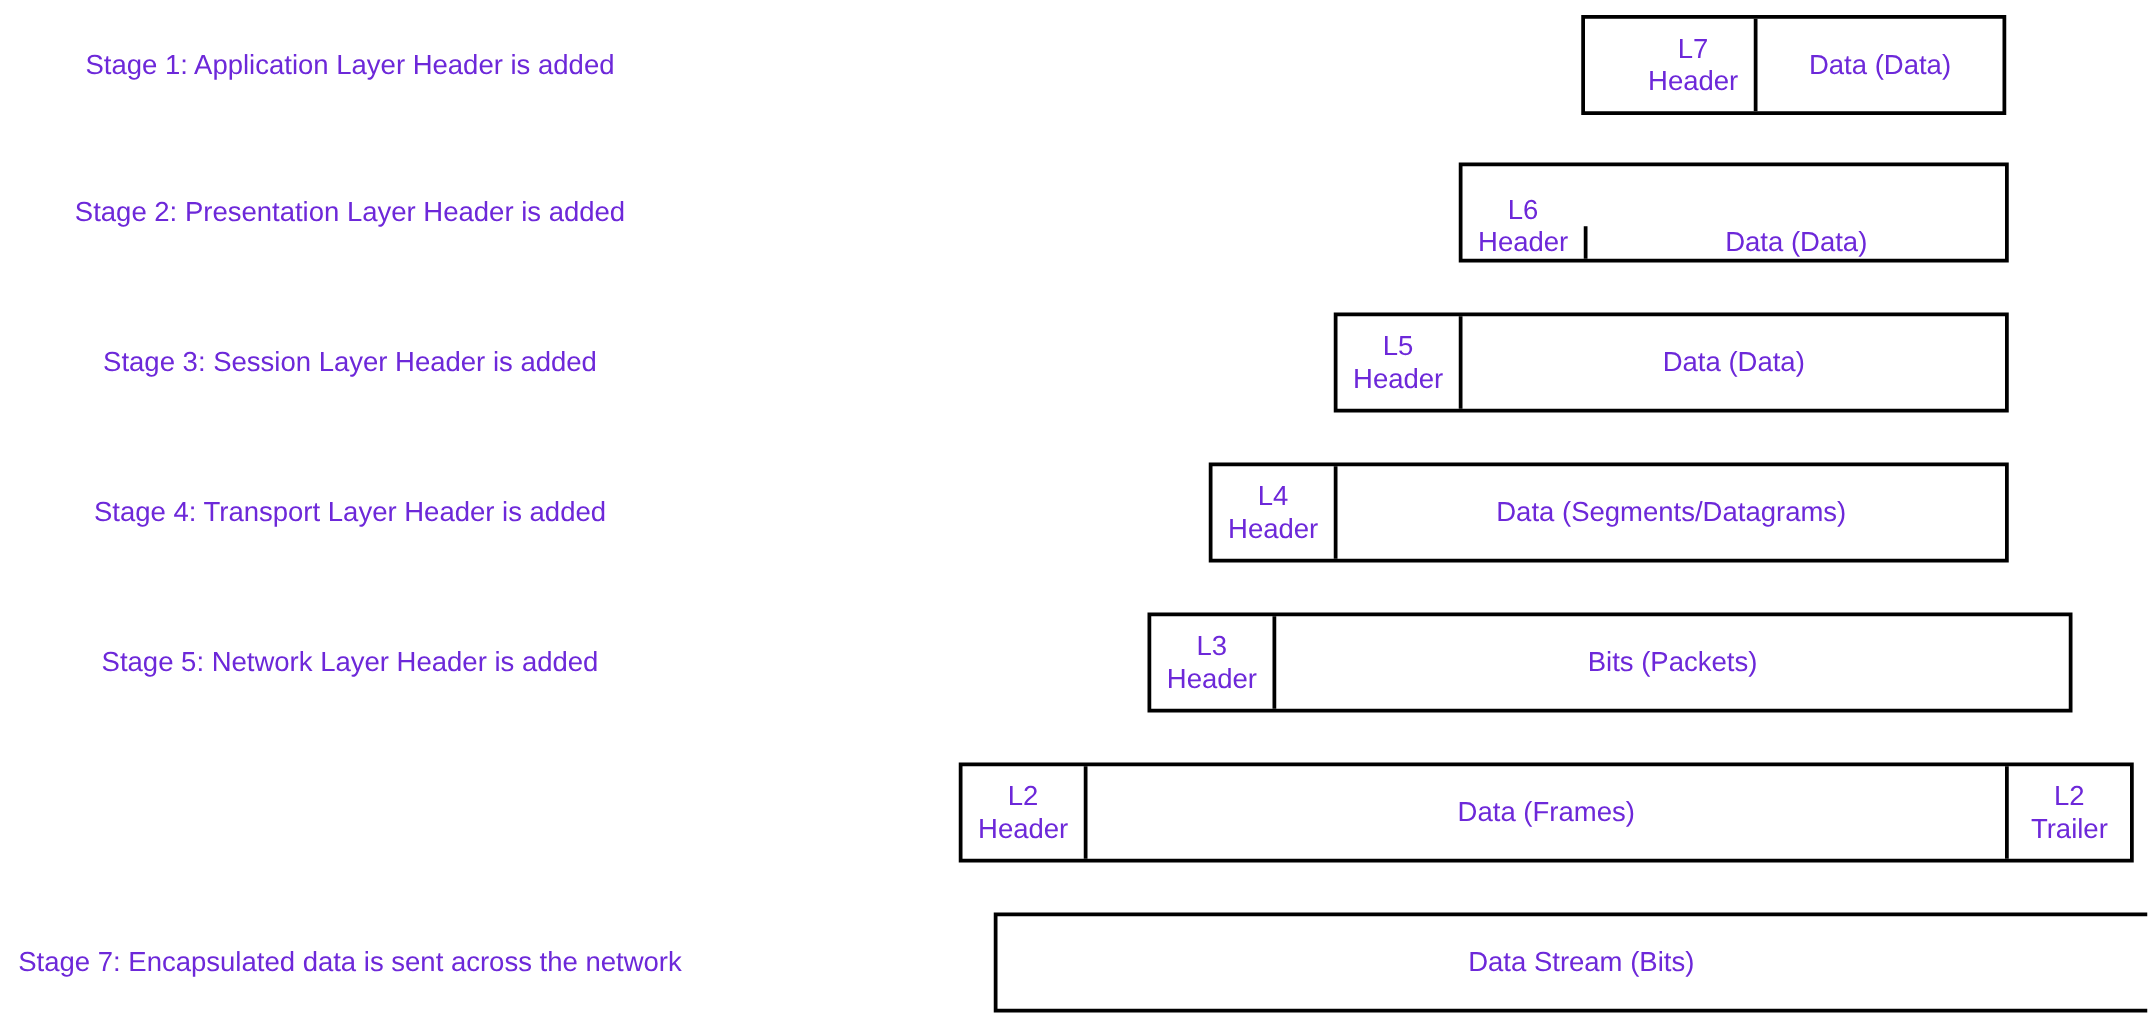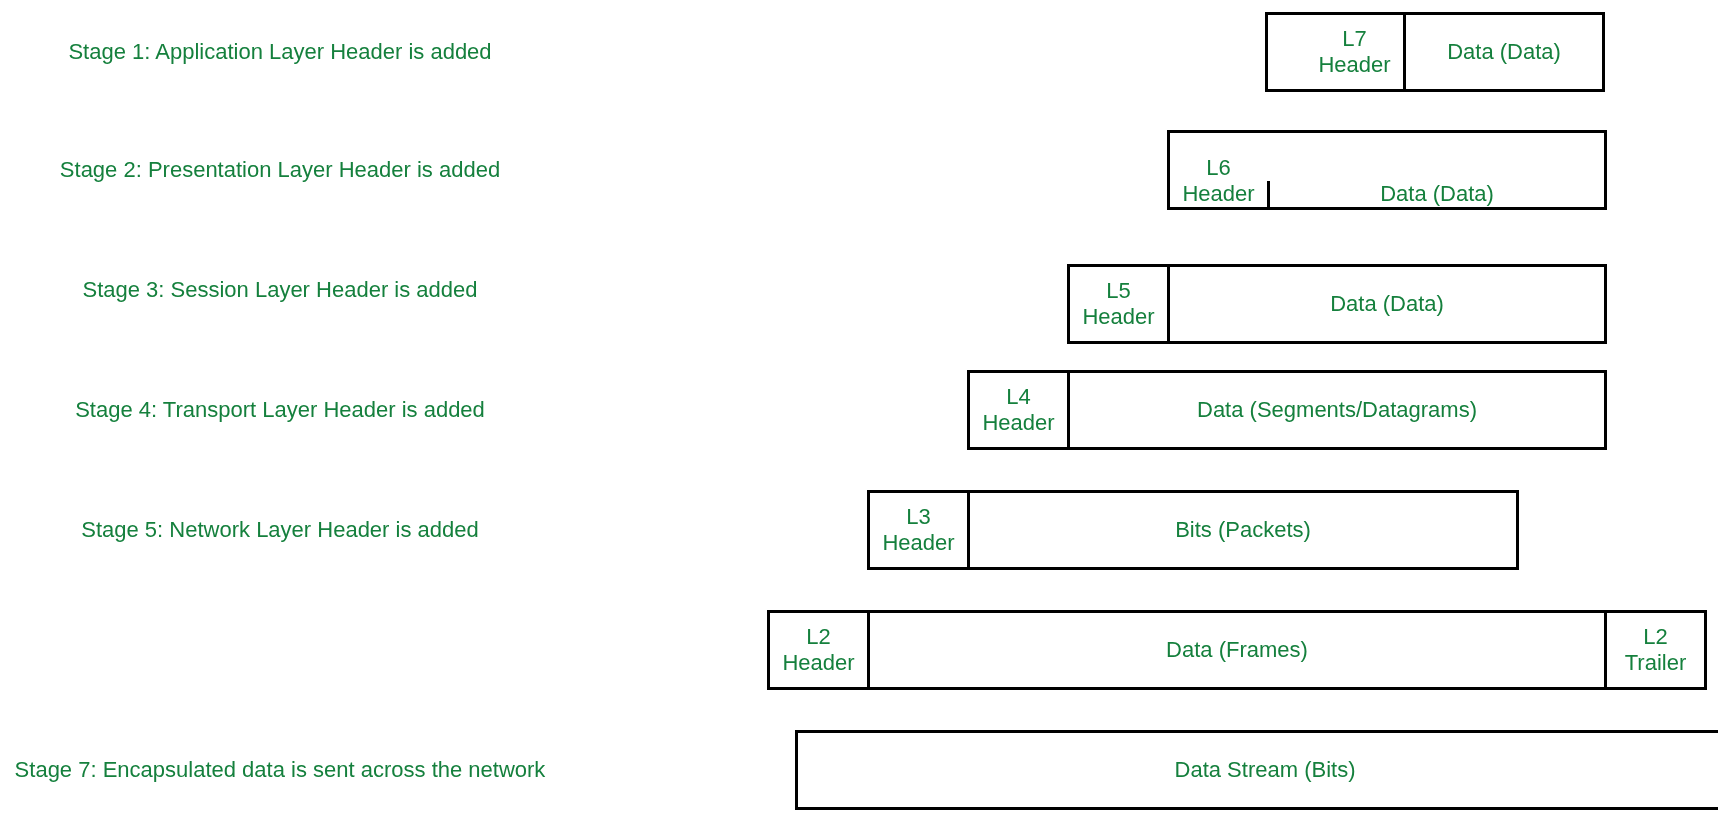--- a/index.html
+++ b/index.html
@@ -7,21 +7,21 @@
     padding: 0;
     background: #ffffff;
   }
   .canvas {
     position: relative;
     width: 1718px;
     height: 822px;
     background: #ffffff;
     font-family: "Liberation Sans", sans-serif;
     font-size: 22px;
-    color: #15803d;
+    color: #6d28d9;
     overflow: hidden;
   }
   .stage-label {
     position: absolute;
     left: 0;
     width: 560px;
     height: 80px;
     display: flex;
     align-items: center;
     justify-content: center;
@@ -93,41 +93,41 @@
   <div class="pdu-box r2" style="left:1167px; width:440px;align-items:flex-end;">
     <div class="cell hdr">
       <span>L6</span>
       <span>Header</span>
     </div>
     <div class="cell dat after-hdr">
       <span>Data (Data)</span>
     </div>
   </div>
 
-  <div class="pdu-box r3" style="left:1067px; width:540px;margin-top:14px;">
+  <div class="pdu-box r3" style="left:1067px; width:540px;">
     <div class="cell hdr">
       <span>L5</span>
       <span>Header</span>
     </div>
     <div class="cell dat after-hdr">
       <span>Data (Data)</span>
     </div>
   </div>
 
   <div class="pdu-box r4" style="left:967px; width:640px;">
     <div class="cell hdr">
       <span>L4</span>
       <span>Header</span>
     </div>
     <div class="cell dat after-hdr">
       <span>Data (Segments/Datagrams)</span>
     </div>
   </div>
 
-  <div class="pdu-box r5" style="left:867px; width:652px;">
+  <div class="pdu-box r5" style="left:918px; width:740px;">
     <div class="cell hdr">
       <span>L3</span>
       <span>Header</span>
     </div>
     <div class="cell dat after-hdr">
       <span>Bits (Packets)</span>
     </div>
   </div>
 
   <div class="pdu-box r6" style="left:767px; width:940px;">

